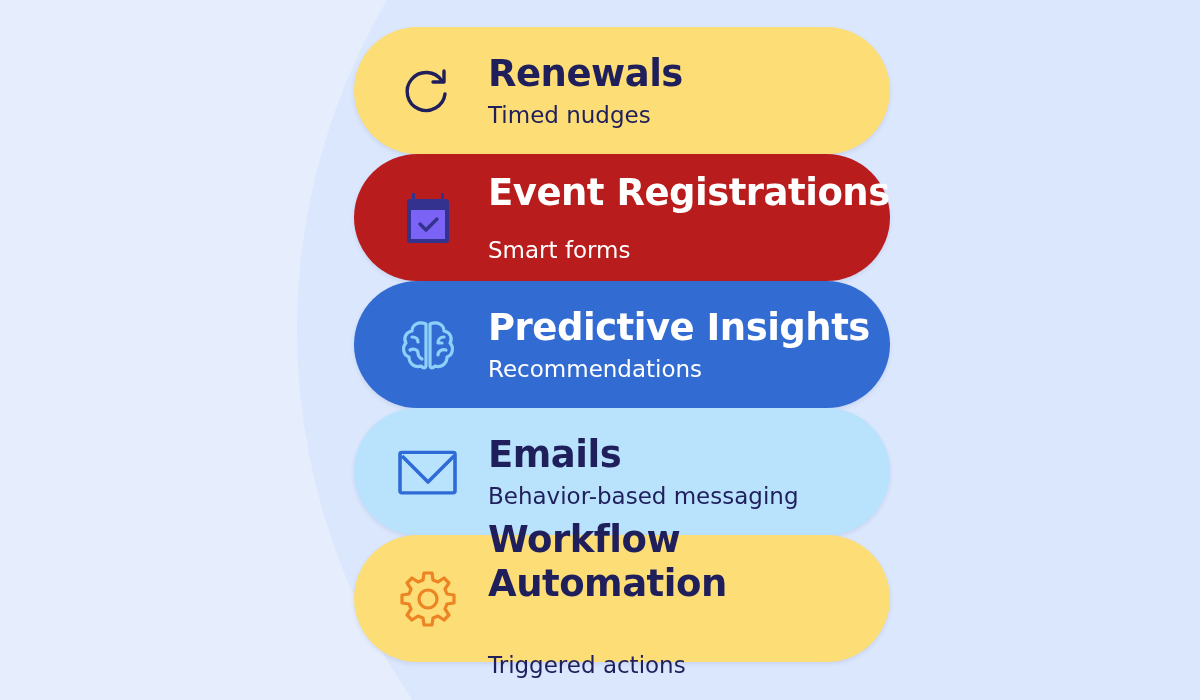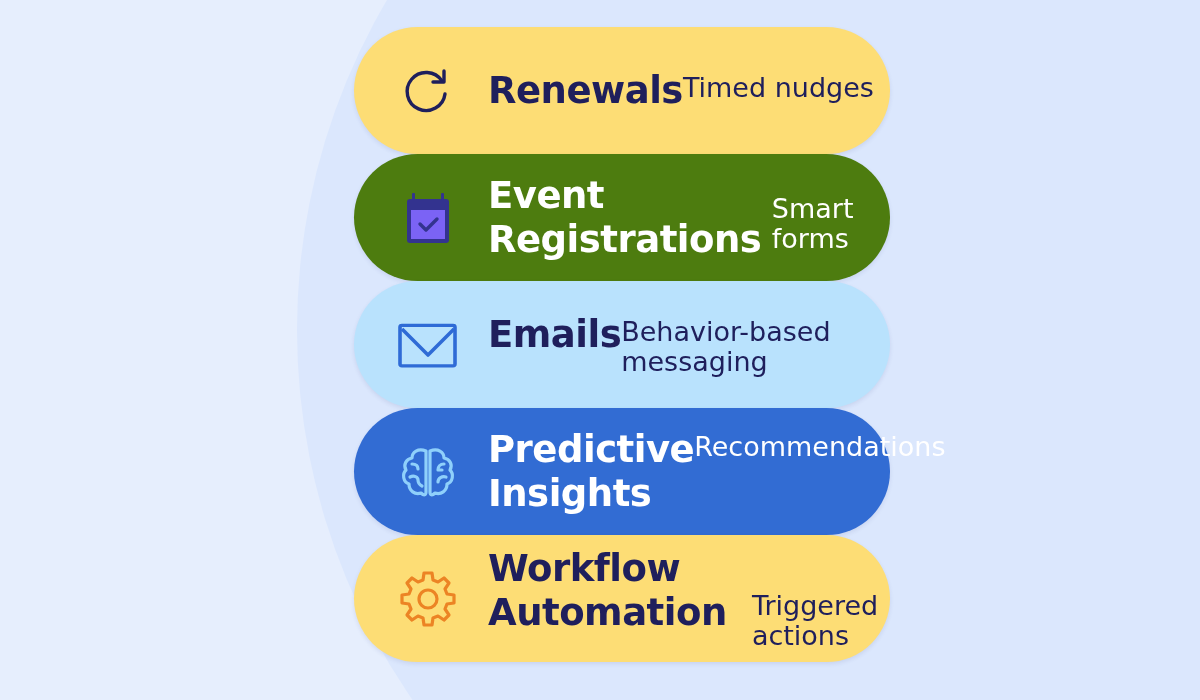--- a/index.html
+++ b/index.html
@@ -22,23 +22,23 @@
     position: relative;
     height: 127px;
     border-radius: 64px;
     display: flex; align-items: center;
     box-sizing: border-box;
     padding-left: 44px;
     box-shadow: 0 2px 4px rgba(40,50,120,0.10);
   }
   .pill .icon { width: 60px; height: 60px; flex: 0 0 60px; display: flex; align-items: center; justify-content: center; }
   .pill .icon svg { width: 60px; height: 60px; display: block; }
-  .pill .text { margin-left: 30px; display: flex; flex-direction: row; }
+  .pill .text { margin-left: 30px; display: flex; flex-direction: column; }
   .pill .title { font-weight: bold; font-size: 37px; line-height: 44px; letter-spacing: -0.5px; }
-  .pill .sub { font-size: 27px; line-height: 30px; margin-top: 4px; }
+  .pill .sub { font-size: 23px; line-height: 30px; margin-top: 4px; }
 </style>
 </head>
 <body>
 
 <div class="bg-circle"></div>
 
 <div class="stack">
 
   <div class="pill" style="background: rgb(253, 221, 117);">
     <span class="icon">
@@ -46,66 +46,66 @@
         <path d="M44 20 A19 19 0 1 0 47 33"></path>
         <path d="M46 10 L46 21 L35 21"></path>
       </svg>
     </span>
     <div class="text">
       <span class="title" style="color: rgb(31, 31, 92);">Renewals</span>
       <span class="sub" style="color: rgb(31, 31, 92);">Timed nudges</span>
     </div>
   </div>
 
-  <div class="pill" style="background: #4d7c0f;">
+  <div class="pill" style="background: #b91c1c;">
     <span class="icon">
       <svg viewBox="0 0 60 60" class="ic-fill" fill="#33338f">
         <rect x="14" y="5" width="3" height="9" rx="1"></rect>
         <rect x="43" y="5" width="3" height="9" rx="1"></rect>
         <rect x="9" y="11" width="42" height="44" rx="3"></rect>
         <rect x="13" y="22" width="34" height="29" class="hole" fill="#7b63f5"></rect>
         <path d="M22 36 L28 42 L39 31" fill="none" stroke-width="3.4" stroke-linecap="round" stroke-linejoin="round" class="ink" stroke="#33338f"></path>
       </svg>
     </span>
     <div class="text">
       <span class="title" style="color: rgb(255, 255, 255);">Event Registrations</span>
       <span class="sub" style="color: rgb(255, 255, 255); margin-top: 20px;">Smart forms</span>
-    </div>
-  </div>
-
-  <div class="pill" style="background: rgb(185, 226, 253);">
-    <span class="icon">
-      <svg viewBox="0 0 60 60" fill="none" stroke-width="3.6" stroke-linejoin="round" class="ic" stroke="#2f6bd6">
-        <rect x="2" y="16" width="55" height="45" rx="2" transform="translate(0,-4) scale(1,0.9)"></rect>
-        <path d="M4 14 L30 40 L56 14"></path>
-      </svg>
-    </span>
-    <div class="text">
-      <span class="title" style="color: rgb(31, 31, 92);">Emails</span>
-      <span class="sub" style="color: rgb(31, 31, 92);">Behavior-based messaging</span>
     </div>
   </div>
 
   <div class="pill" style="background: rgb(50, 108, 211);">
     <span class="icon">
       <svg viewBox="0 0 60 60" fill="none" stroke-width="3.2" stroke-linecap="round" stroke-linejoin="round" class="ic" stroke="#8fd0fb">
         <path d="M28 9 C20 6 14 10 14 16 C8 17 5 23 8 28 C4 32 5 40 11 42 C11 49 17 53 23 51 C26 54 28 53 28 50 Z"></path>
         <path d="M32 9 C40 6 46 10 46 16 C52 17 55 23 52 28 C56 32 55 40 49 42 C49 49 43 53 37 51 C34 54 32 53 32 50 Z"></path>
         <path d="M14 22 C18 22 20 24 20 27"></path>
         <path d="M12 35 C16 33 20 35 20 38 C20 42 24 44 24 44"></path>
         <path d="M46 22 C42 22 40 25 40 28 L44 28"></path>
         <path d="M48 35 C44 34 40 36 40 40"></path>
       </svg>
     </span>
     <div class="text">
       <span class="title" style="color: rgb(255, 255, 255);">Predictive Insights</span>
       <span class="sub" style="color: rgb(255, 255, 255);">Recommendations</span>
     </div>
   </div>
 
+  <div class="pill" style="background: rgb(185, 226, 253);">
+    <span class="icon">
+      <svg viewBox="0 0 60 60" fill="none" stroke-width="3.6" stroke-linejoin="round" class="ic" stroke="#2f6bd6">
+        <rect x="2" y="16" width="55" height="45" rx="2" transform="translate(0,-4) scale(1,0.9)"></rect>
+        <path d="M4 14 L30 40 L56 14"></path>
+      </svg>
+    </span>
+    <div class="text">
+      <span class="title" style="color: rgb(31, 31, 92);">Emails</span>
+      <span class="sub" style="color: rgb(31, 31, 92);">Behavior-based messaging</span>
+    </div>
+  </div>
+
   <div class="pill" style="background: rgb(253, 221, 117);">
     <span class="icon">
       <svg viewBox="0 0 60 60" fill="none" stroke-width="3.2" stroke-linejoin="round" class="ic" stroke="#ec8424">
         <path d="M26 4 H34 L35 11 L40 13 L46 9 L51 14 L47 20 L49 25 L56 26 V34 L49 35 L47 40 L51 46 L46 51 L40 47 L35 49 L34 56 H26 L25 49 L20 47 L14 51 L9 46 L13 40 L11 35 L4 34 V26 L11 25 L13 20 L9 14 L14 9 L20 13 L25 11 Z"></path>
         <circle cx="30" cy="30" r="9"></circle>
       </svg>
     </span>
     <div class="text">
       <span class="title" style="color: rgb(31, 31, 92);">Workflow Automation</span>
       <span class="sub" style="color: rgb(31, 31, 92); margin-top: 44px;">Triggered actions</span>

